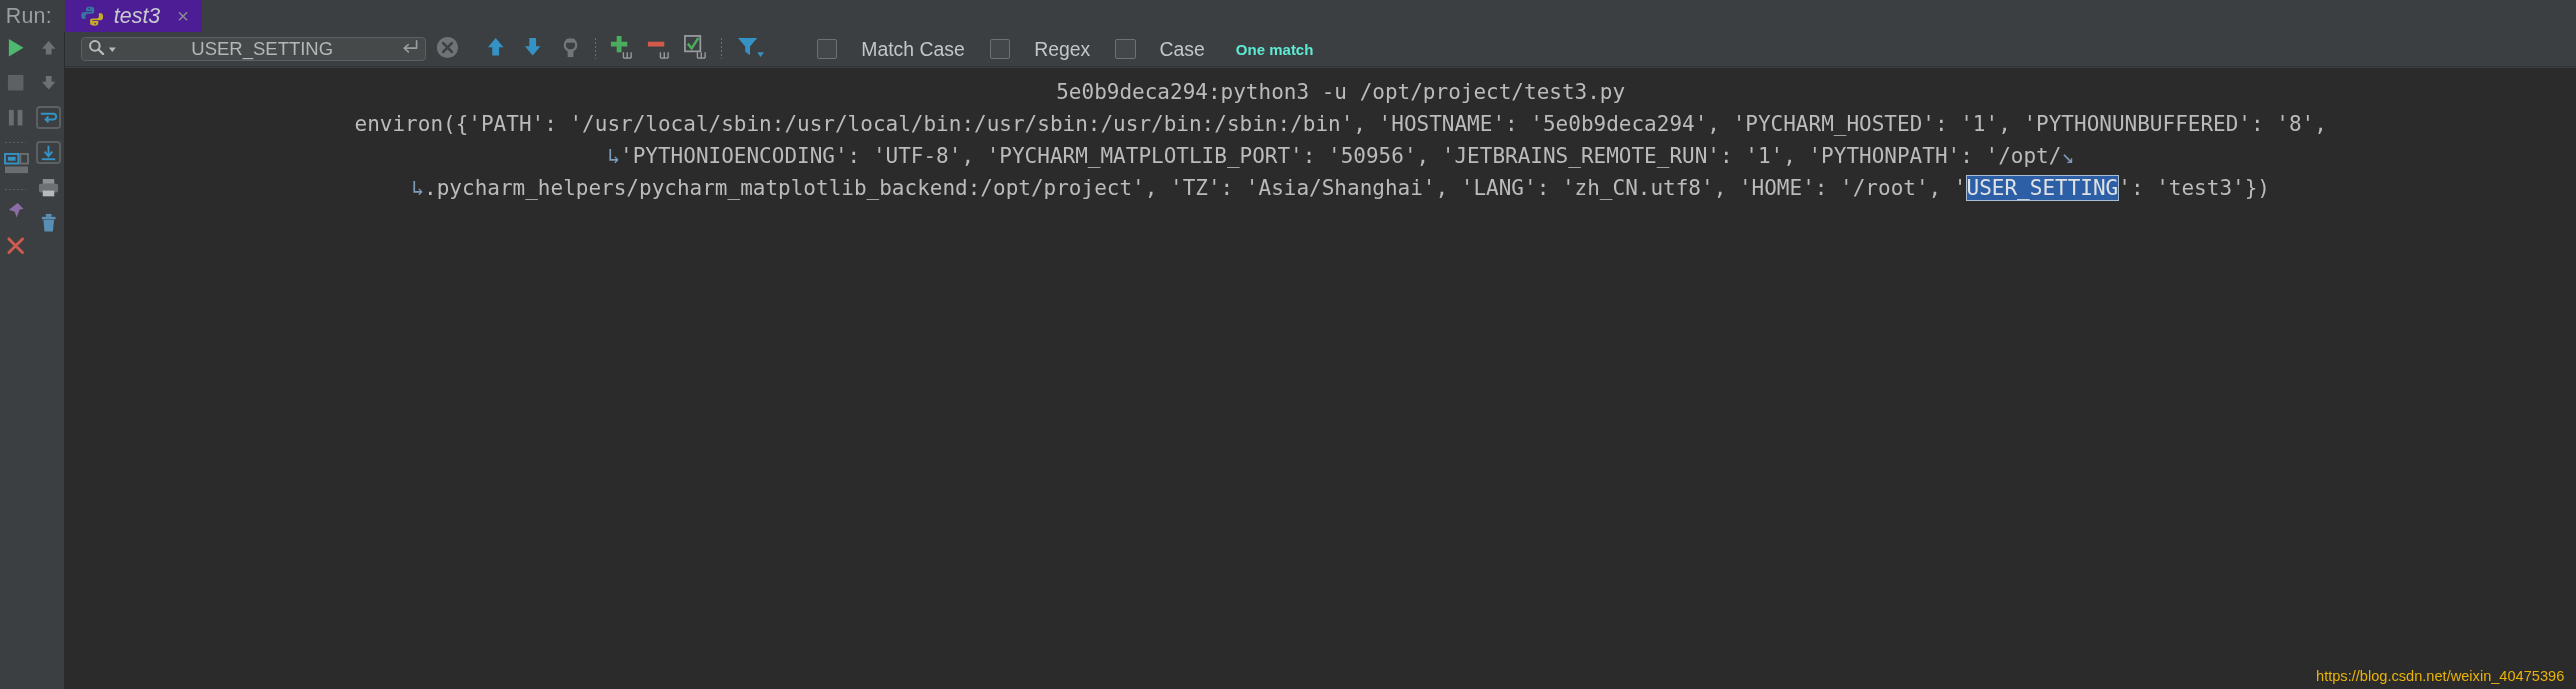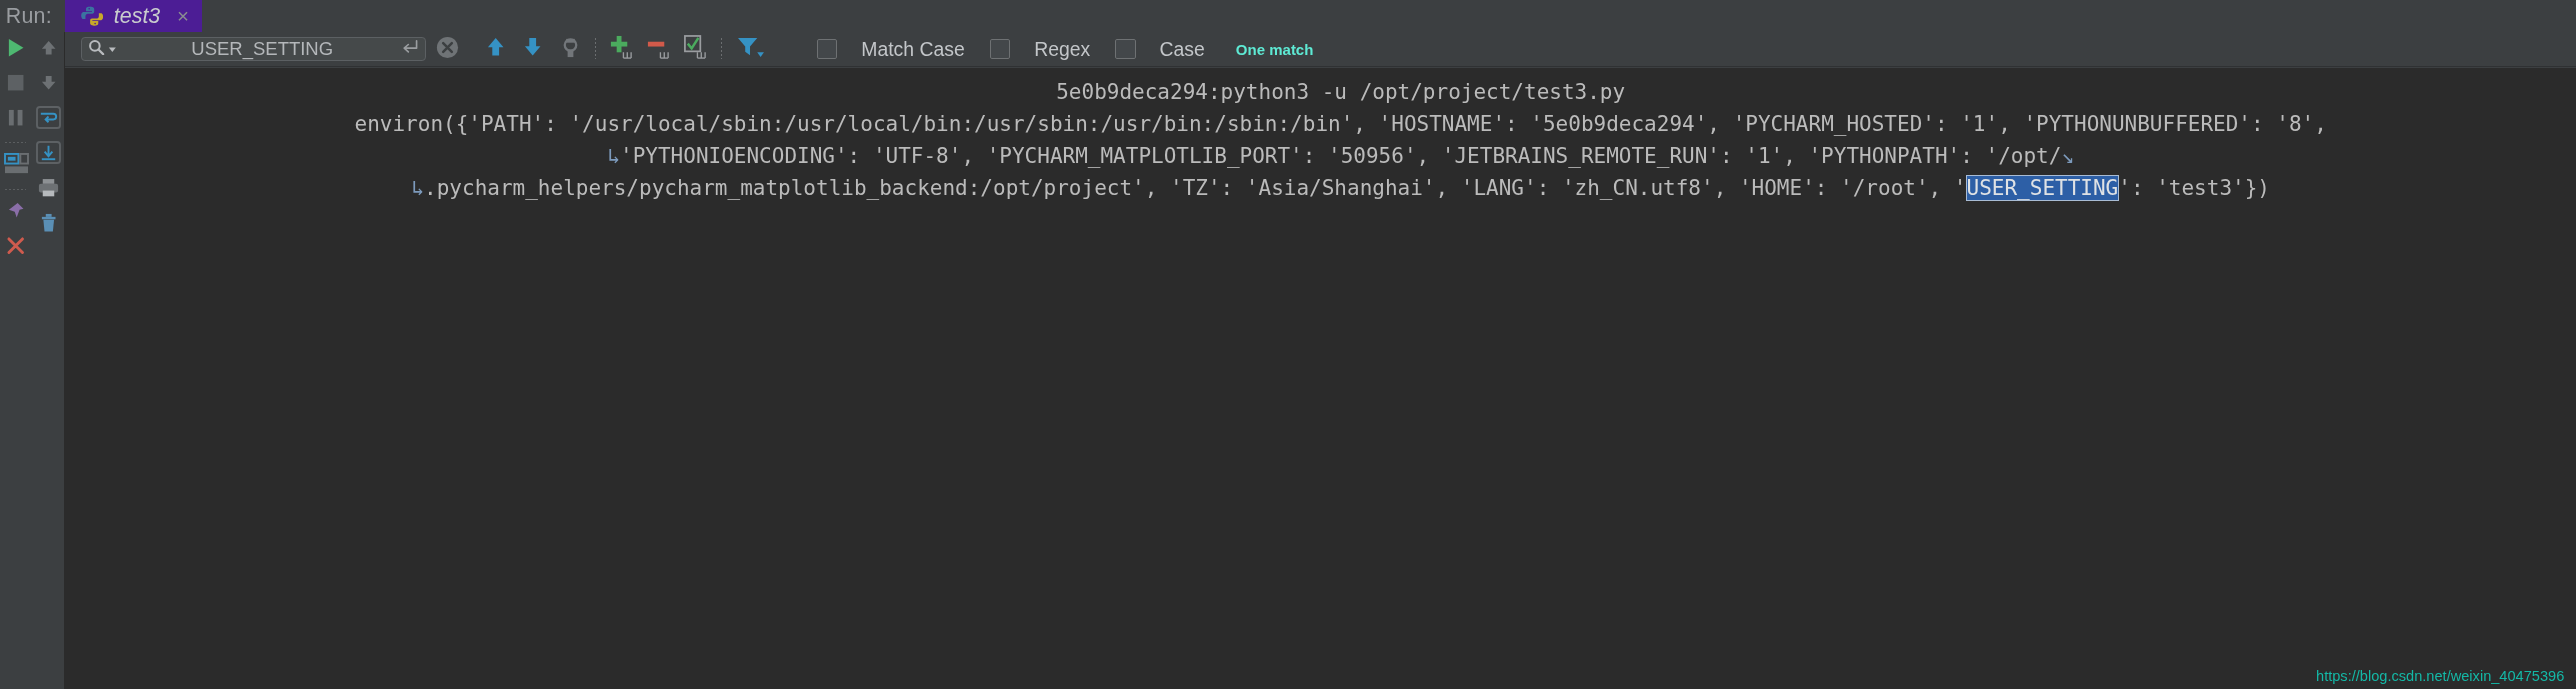--- a/index.html
+++ b/index.html
@@ -105,21 +105,21 @@
   .wrapmark { color: #7d9bbd; }
   .hl {
     background: #2d5fa6; color: #dfe2e5;
     outline: 1px solid #a9bcd4;
   }
   .blank-line { height: 32px; }
 
   
   .watermark {
     position: absolute; right: 11.7px; bottom: 5.8px;
-    color: #14b8a6; font-size: 14.6px;
+    color: #eab308; font-size: 14.6px;
     font-family: "Liberation Sans", sans-serif;
   }
 </style>
 </head>
 <body>
 
 <div id="app">
 
   <div class="tabbar">
     <span class="run-label">Run:</span>

